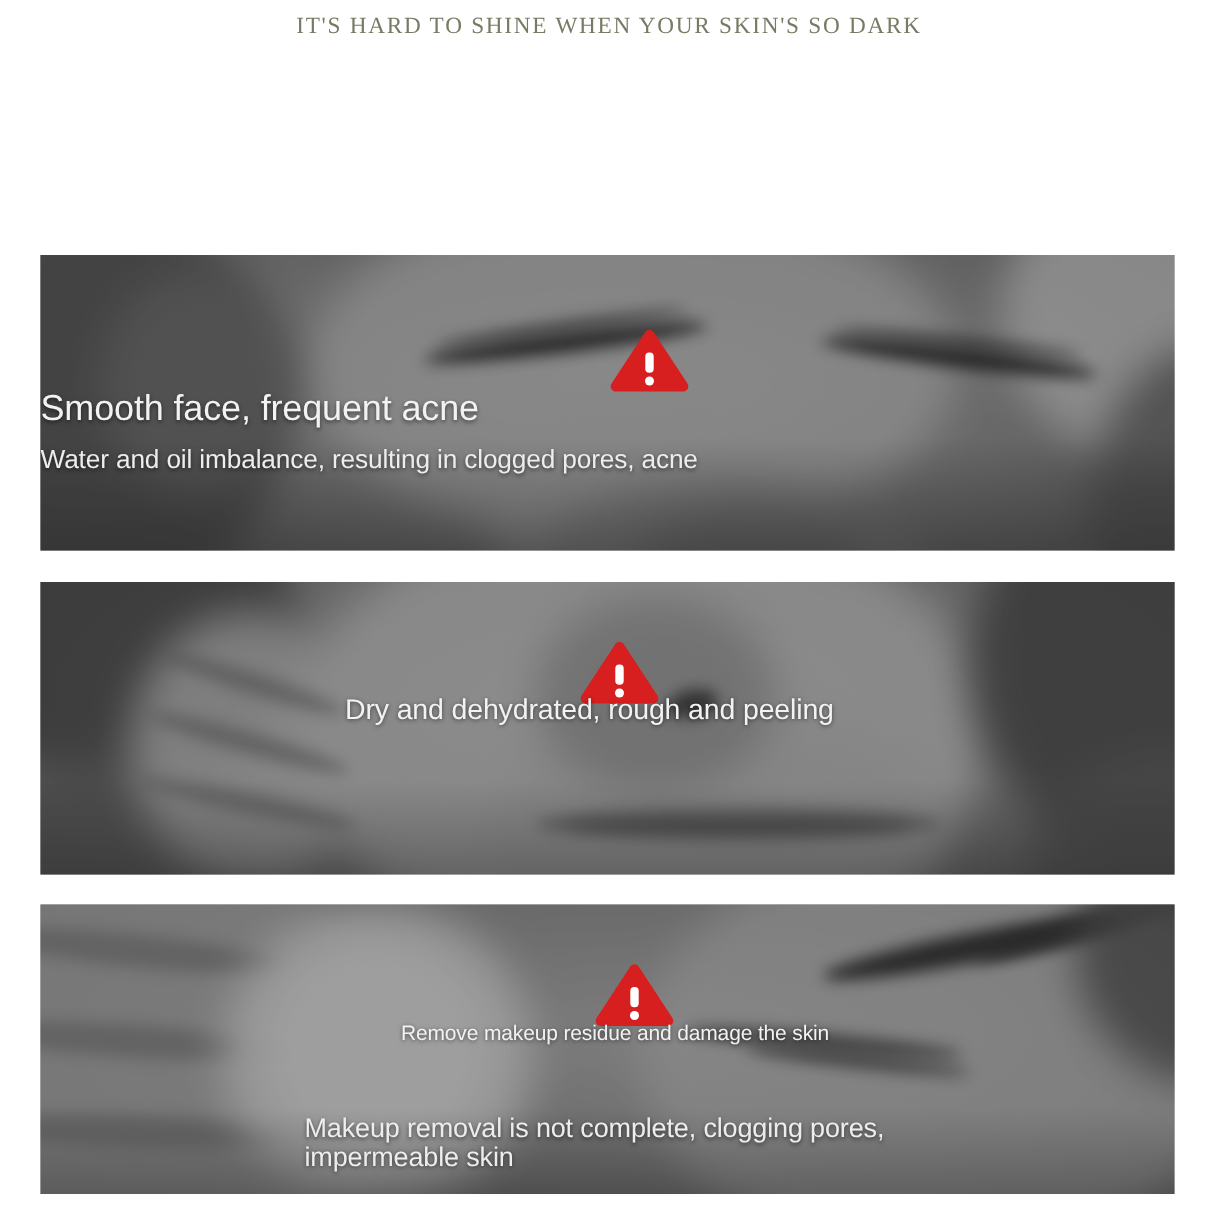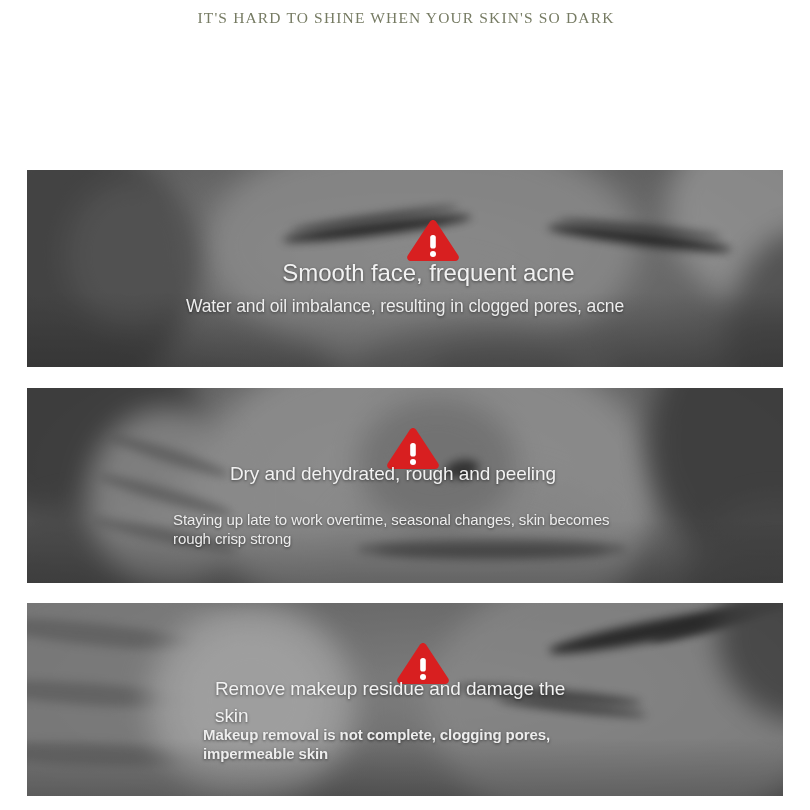--- a/index.html
+++ b/index.html
@@ -131,49 +131,49 @@
     color: #ededed;
     font-weight: 400;
     text-shadow: 0 1px 3px rgba(0,0,0,0.55);
     letter-spacing: -0.1px;
   }
 
   
   #panel-0 .warn-icon { left: 378px; top: 48px; }
   #panel-0 .p-title {
     left: 0; right: 0; top: 88px;
-    text-align: center;
-    font-size: 24px; line-height: 30px; padding-left: 47px;
+    text-align: left;
+    font-size: 24px; line-height: 30px;
   }
   #panel-0 .p-body {
     left: 0; right: 0; top: 125px;
-    text-align: center;
+    text-align: left;
     font-size: 17.5px; line-height: 23px;
   }
 
   
   #panel-1 .warn-icon { left: 358px; top: 38px; }
   #panel-1 .p-title {
     left: 203px; top: 72px; width: 380px;
     font-size: 19px; line-height: 27px;
   }
   #panel-1 .p-body {
     left: 146px; top: 122px; width: 450px;
     font-size: 15px; line-height: 19px;
   }
 
   
   #panel-2 .warn-icon { left: 368px; top: 38px; }
   #panel-2 .p-title {
-    left: 188px; top: 72px; width: 360px;
-    font-size: 19px; line-height: 27px;
+    left: 203px; top: 72px; width: 360px;
+    font-size: 14px; line-height: 27px; text-align: center;
   }
   #panel-2 .p-body {
-    left: 176px; top: 122px; width: 400px;
-    font-size: 15px; line-height: 19px; font-weight: bold;
+    left: 176px; top: 140px; width: 400px;
+    font-size: 18px; line-height: 19px;
   }
 </style>
 </head>
 <body>
 
 <div class="header">
   <div class="eyebrow">IT'S HARD TO SHINE WHEN YOUR SKIN'S SO DARK</div>
 </div>
 
 <div class="panels">
@@ -245,21 +245,20 @@
     <div class="veil"></div>
     <div class="panel-content">
       <div class="warn-icon">
         <svg viewBox="0 0 56 44" xmlns="http://www.w3.org/2000/svg">
           <path d="M25.0 3.6 C26.4 1.3 29.6 1.3 31.0 3.6 L53.3 37.6 C54.8 40.0 53.2 43.0 50.3 43.0 L5.7 43.0 C2.8 43.0 1.2 40.0 2.7 37.6 Z" fill="#d81f20"></path>
           <rect x="25.2" y="17.0" width="5.6" height="13.5" rx="2.6" fill="#ffffff"></rect>
           <circle cx="28" cy="36.0" r="3.0" fill="#ffffff"></circle>
         </svg>
       </div>
       <div class="p-title">Dry and dehydrated, rough and peeling</div>
-      <div class="p-body">Staying up late to work overtime, seasonal changes, skin becomes rough crisp strong</div>
     </div>
   </div>
 
   <div class="panel" id="panel-2">
     <div class="photo">
       <div class="base" style="background:
            radial-gradient(ellipse 70% 85% at 55% 45%, #a8a29c 0%, #8b8680 55%, #6b6662 100%);"></div>
 
       <div class="blob" style="left:400px; top:-40px; width:400px; height:280px; background:#b9b3ad; opacity:.7;"></div>
 

